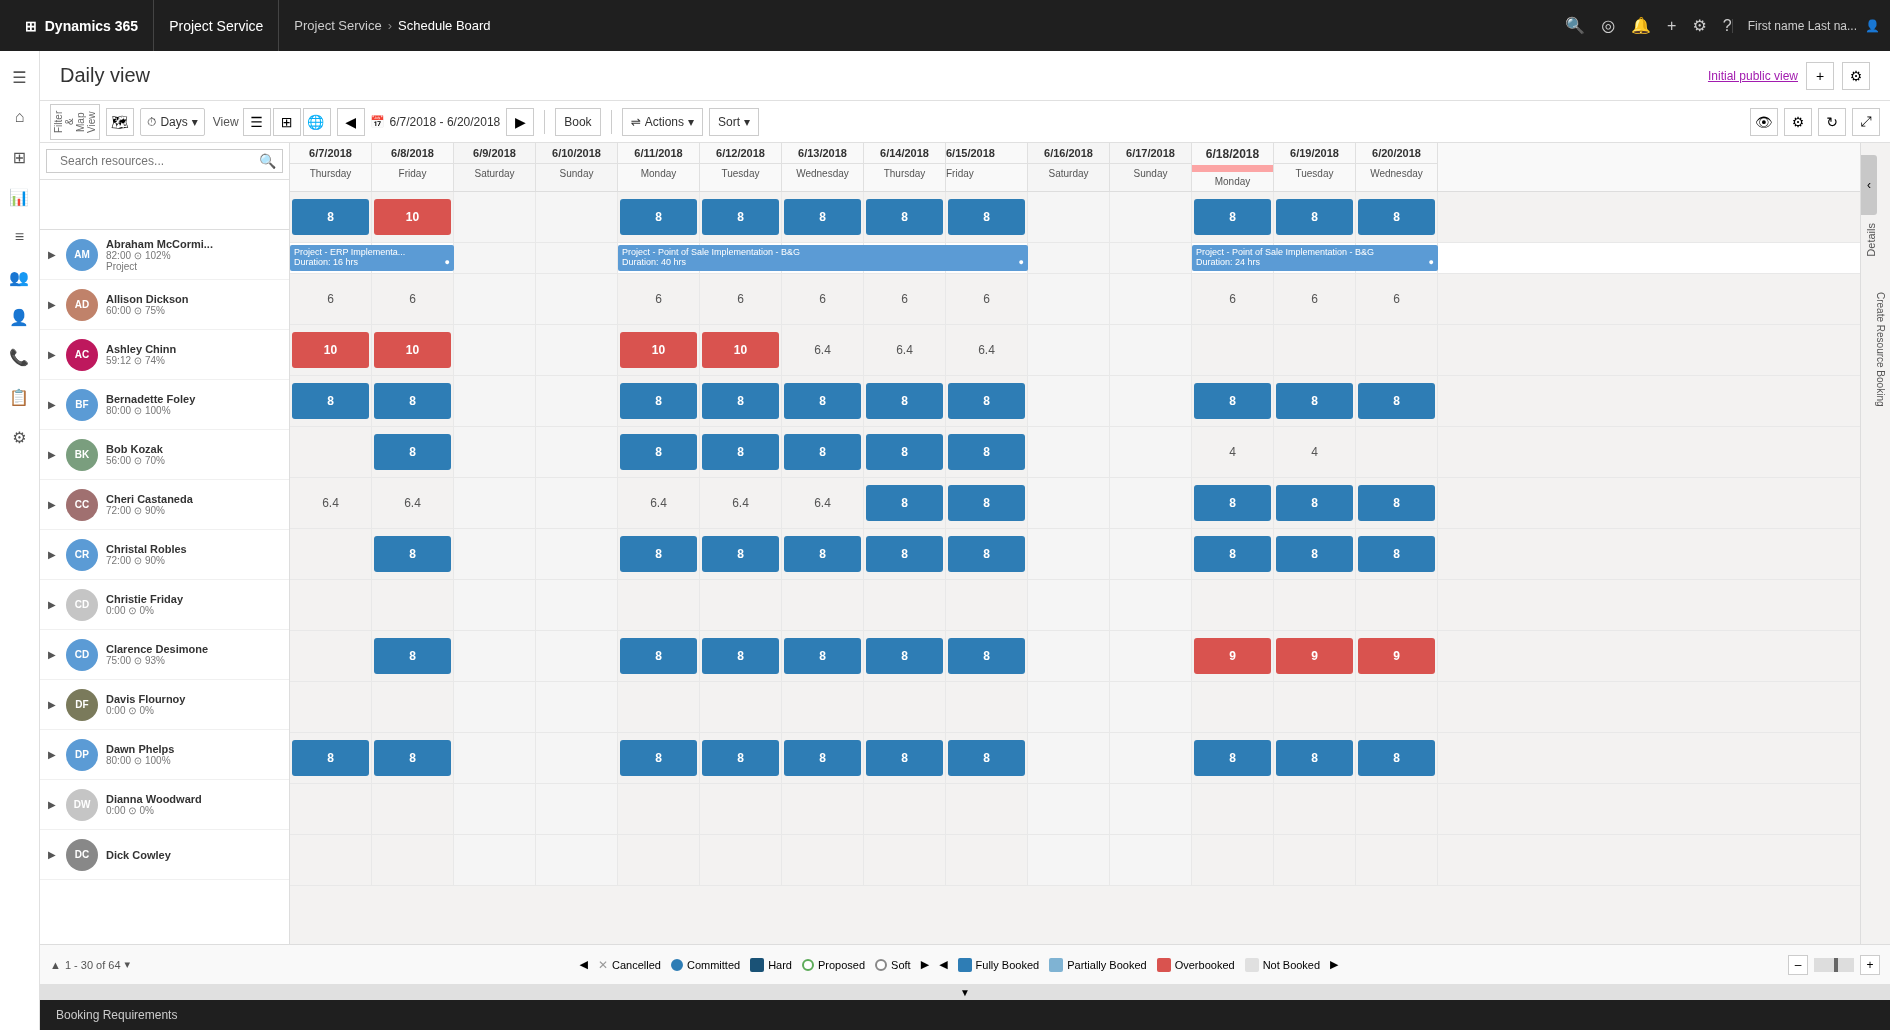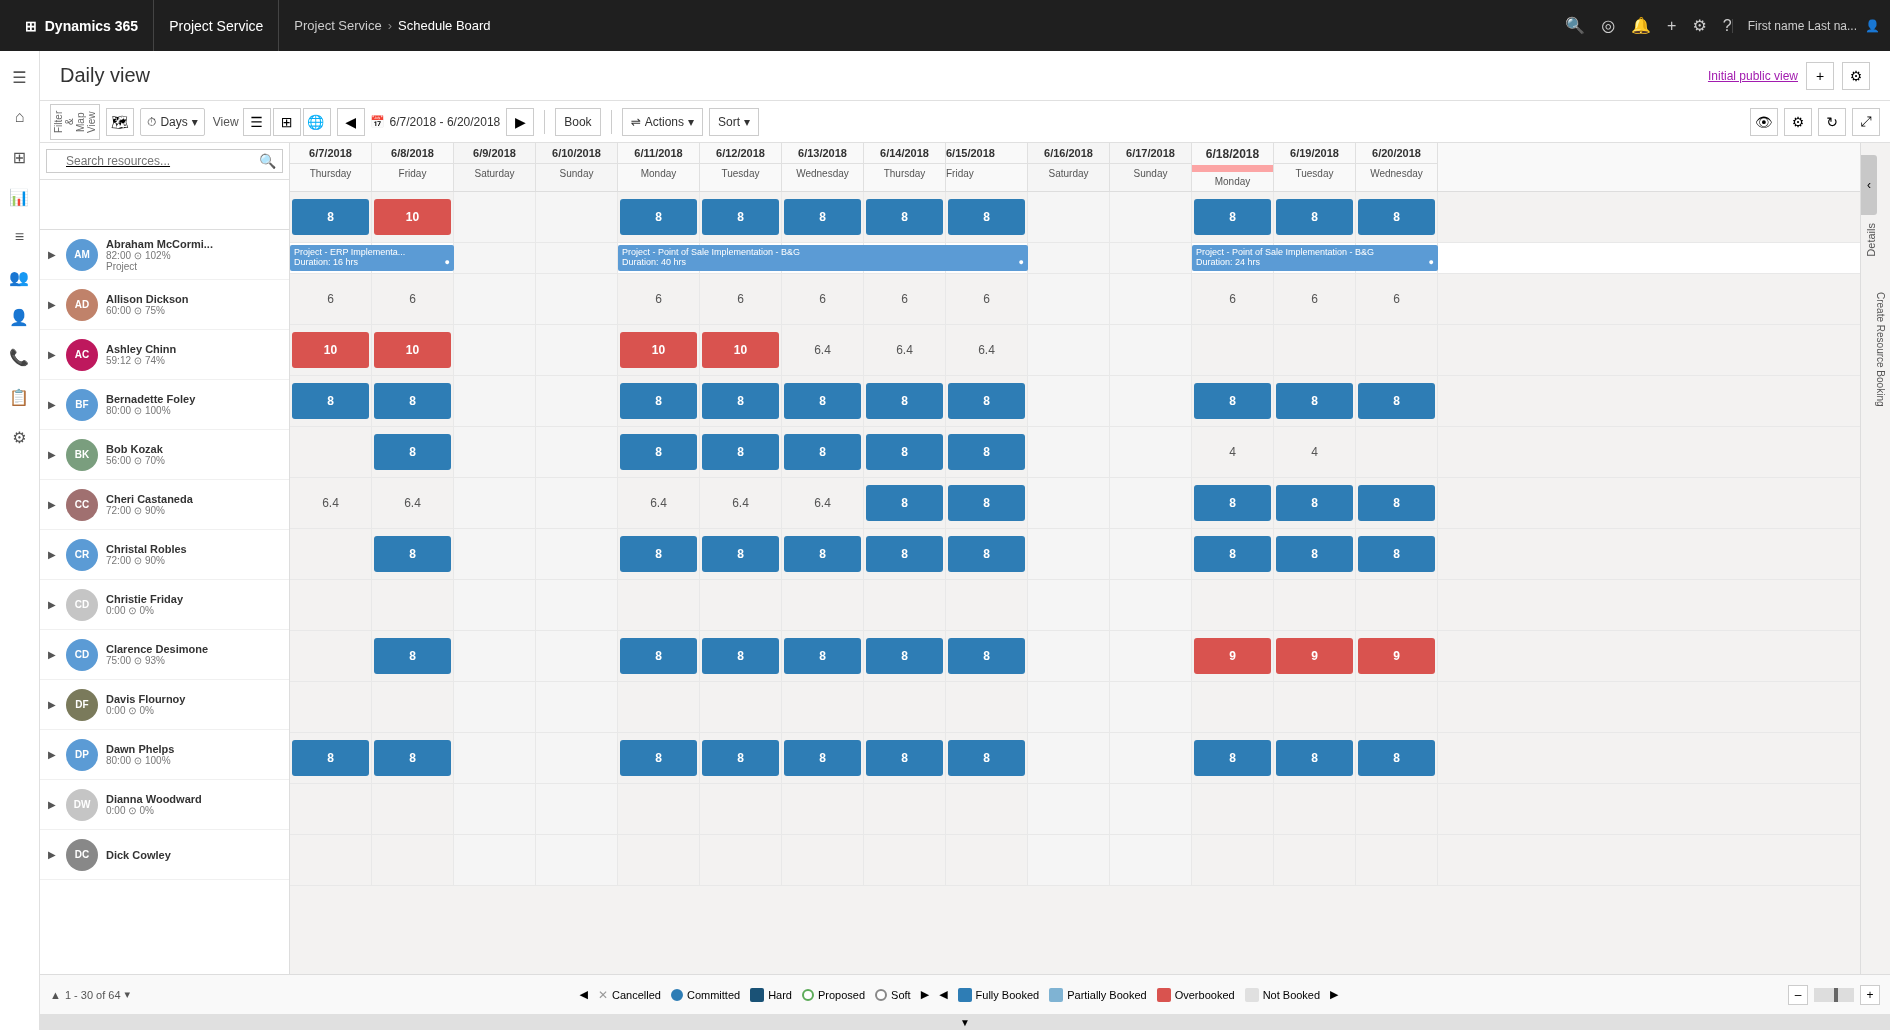--- a/index.html
+++ b/index.html
@@ -189,21 +189,21 @@
       <button class="tb-icon-btn">⚙</button>
       <button class="tb-icon-btn">↻</button>
       <button class="tb-icon-btn">⤢</button>
     </div>
 
     <div class="schedule-container">
 
       <div class="resource-col">
         <div class="resource-search">
           <div style="position:relative;">
-            <input type="text" style="width: 100%; border: 1px solid rgb(204, 204, 204); padding: 4px 28px 4px 19px; font-size: 12px; outline: none; text-decoration: underline;" placeholder="Search resources...">
+            <input type="text" style="width: 100%; border: 1px solid rgb(204, 204, 204); padding: 4px 28px 4px 13px; font-size: 12px; outline: none;" placeholder="Search resources...">
             <span style="position:absolute;right:6px;top:50%;transform:translateY(-50%);font-size:14px;color:#777;">🔍</span>
           </div>
         </div>
         <div class="resource-header">
           
         </div>
         <div class="resource-list" id="resource-list">
         <div class="resource-row">
     <span style="font-size:10px;color:#555;width:10px;">▶</span>
     <div class="avatar" style="background:#5b9bd5;">
@@ -838,14 +838,17 @@
       <div class="bottom-right">
         <button class="zoom-btn">–</button>
         <div style="width:40px;height:14px;background:#ddd;position:relative;">
           <div style="width:4px;height:14px;background:#666;position:absolute;left:50%;"></div>
         </div>
         <button class="zoom-btn">+</button>
       </div>
     </div>
 
     <div style="height:16px;background:#e0e0e0;cursor:pointer;display:flex;align-items:center;justify-content:center;font-size:10px;">▼</div>
+    <div class="booking-req-bar">
+      <span>Booking Requirements</span>
+    </div>
   </div>
 </div>
 
 </body></html>

